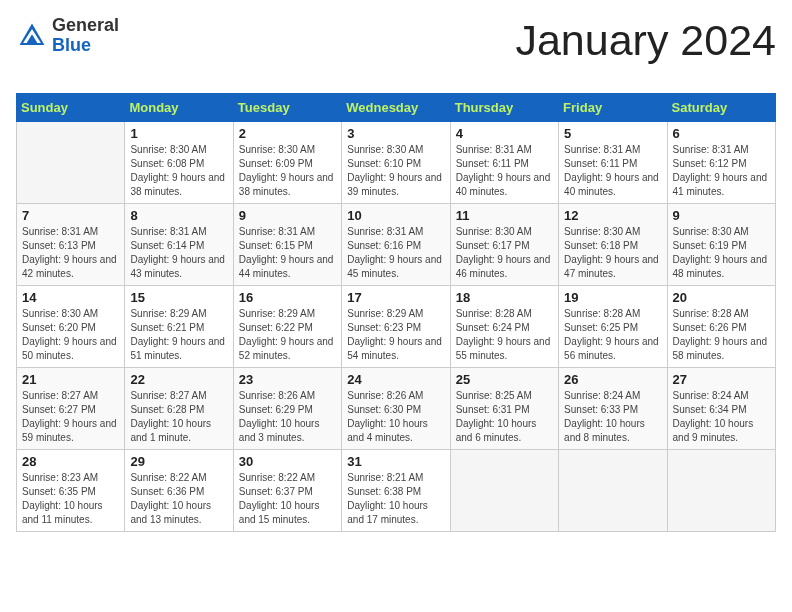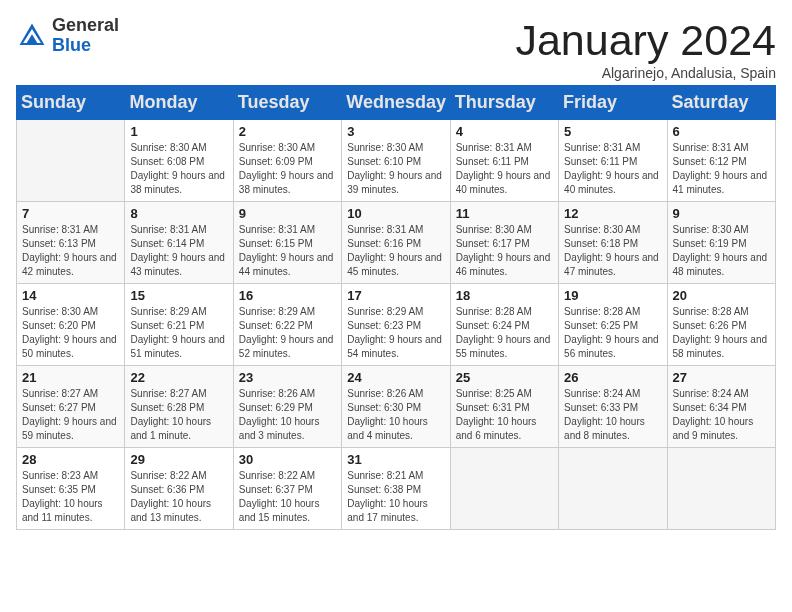--- a/index.html
+++ b/index.html
@@ -7,21 +7,21 @@
       font-family: Arial, sans-serif;
       background: #fff;
       width: 792px;
       min-height: 612px;
       padding: 16px;
     }
     .header {
       display: flex;
       justify-content: space-between;
       align-items: flex-start;
-      margin-bottom: 4px;
+      margin-bottom: 28px;
     }
     .logo {
       display: flex;
       align-items: center;
       gap: 4px;
     }
     .logo-text {
       font-size: 18px;
       font-weight: bold;
       line-height: 1.1;
@@ -44,22 +44,22 @@
       font-size: 14px;
       color: #444;
     }
     table {
       width: 100%;
       border-collapse: collapse;
       table-layout: fixed;
     }
     thead tr th {
       background-color: #1565c0;
-      color: #e5e5e5;
-      font-size: 18px;
+      color: #bef264;
+      font-size: 13px;
       font-weight: bold;
       padding: 6px 4px;
       text-align: left;
       border: 1px solid #1565c0;
     }
     tbody tr td {
       border: 1px solid #ccc;
       vertical-align: top;
       padding: 4px 5px;
       font-size: 11px;
@@ -100,21 +100,20 @@
     </svg>
     <div>
       <div class="logo-text">
         <span class="logo-general">General</span><br>
         <span class="logo-blue">Blue</span>
       </div>
     </div>
   </div>
   <div class="title-block">
     <div class="month-title">January 2024</div>
-    <div class="location">Algarinejo, Andalusia, Spain</div>
   </div>
 </div>
 
 <table>
   <thead>
     <tr>
     <th>Sunday</th>
         <th>Monday</th>
         <th>Tuesday</th>
         <th>Wednesday</th>

